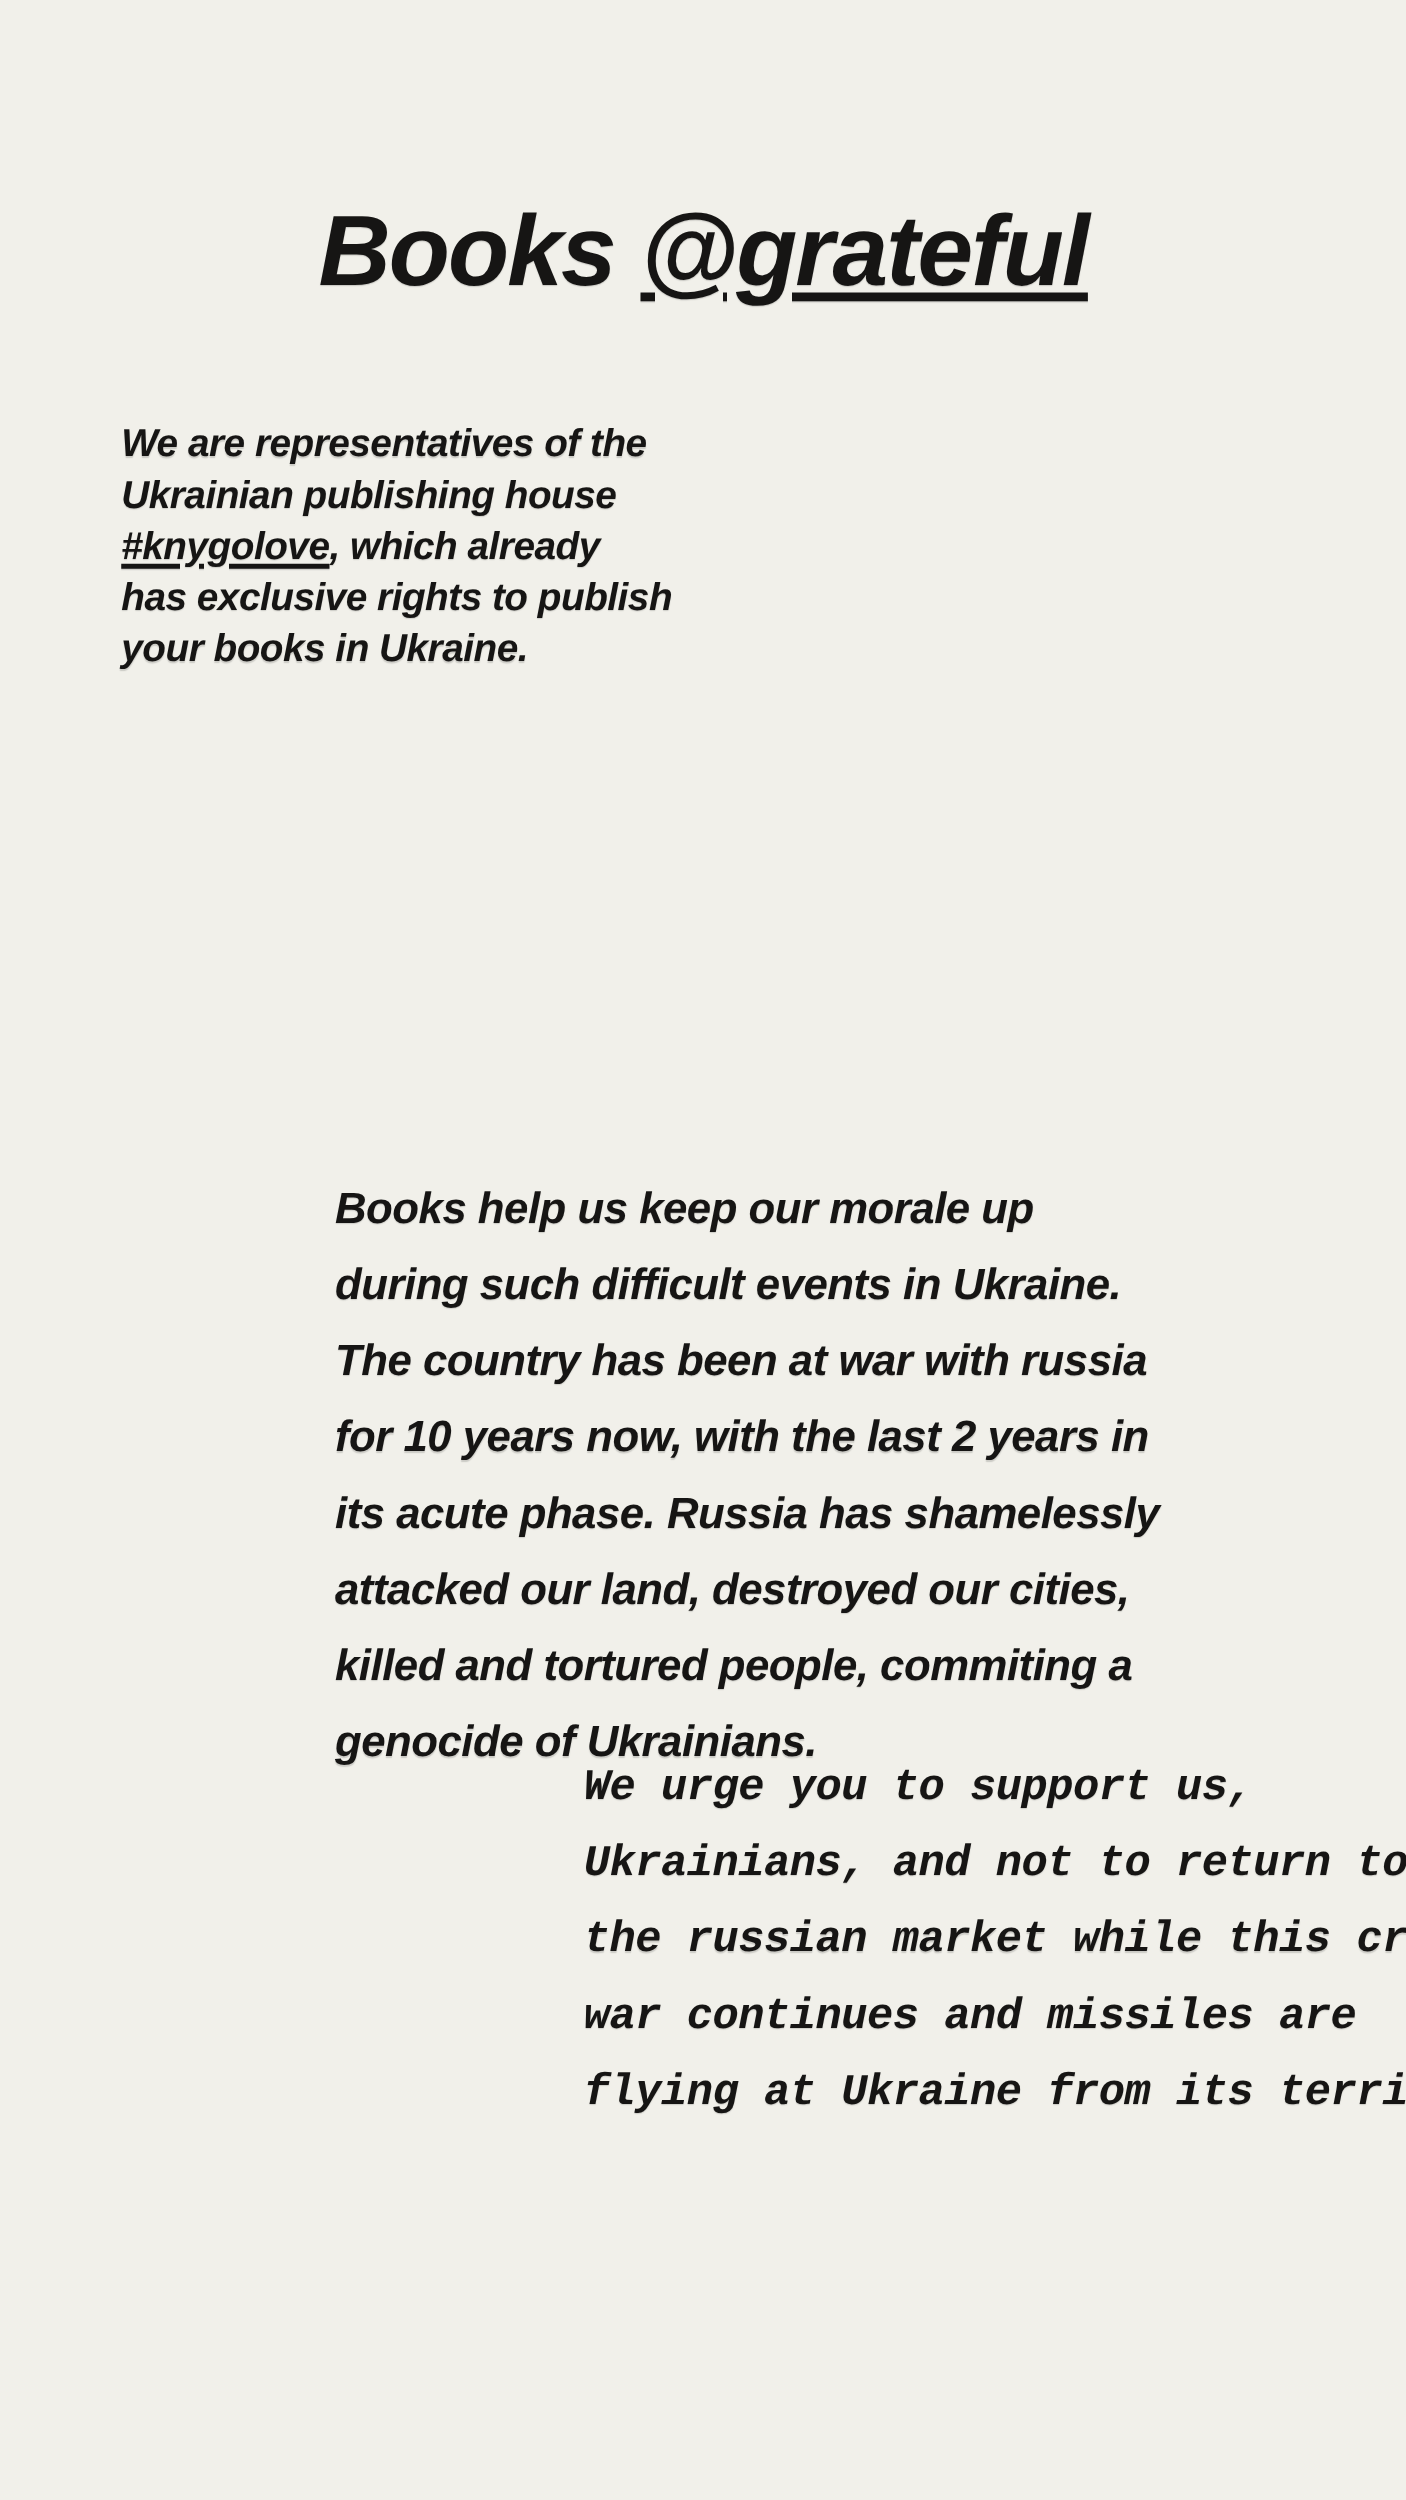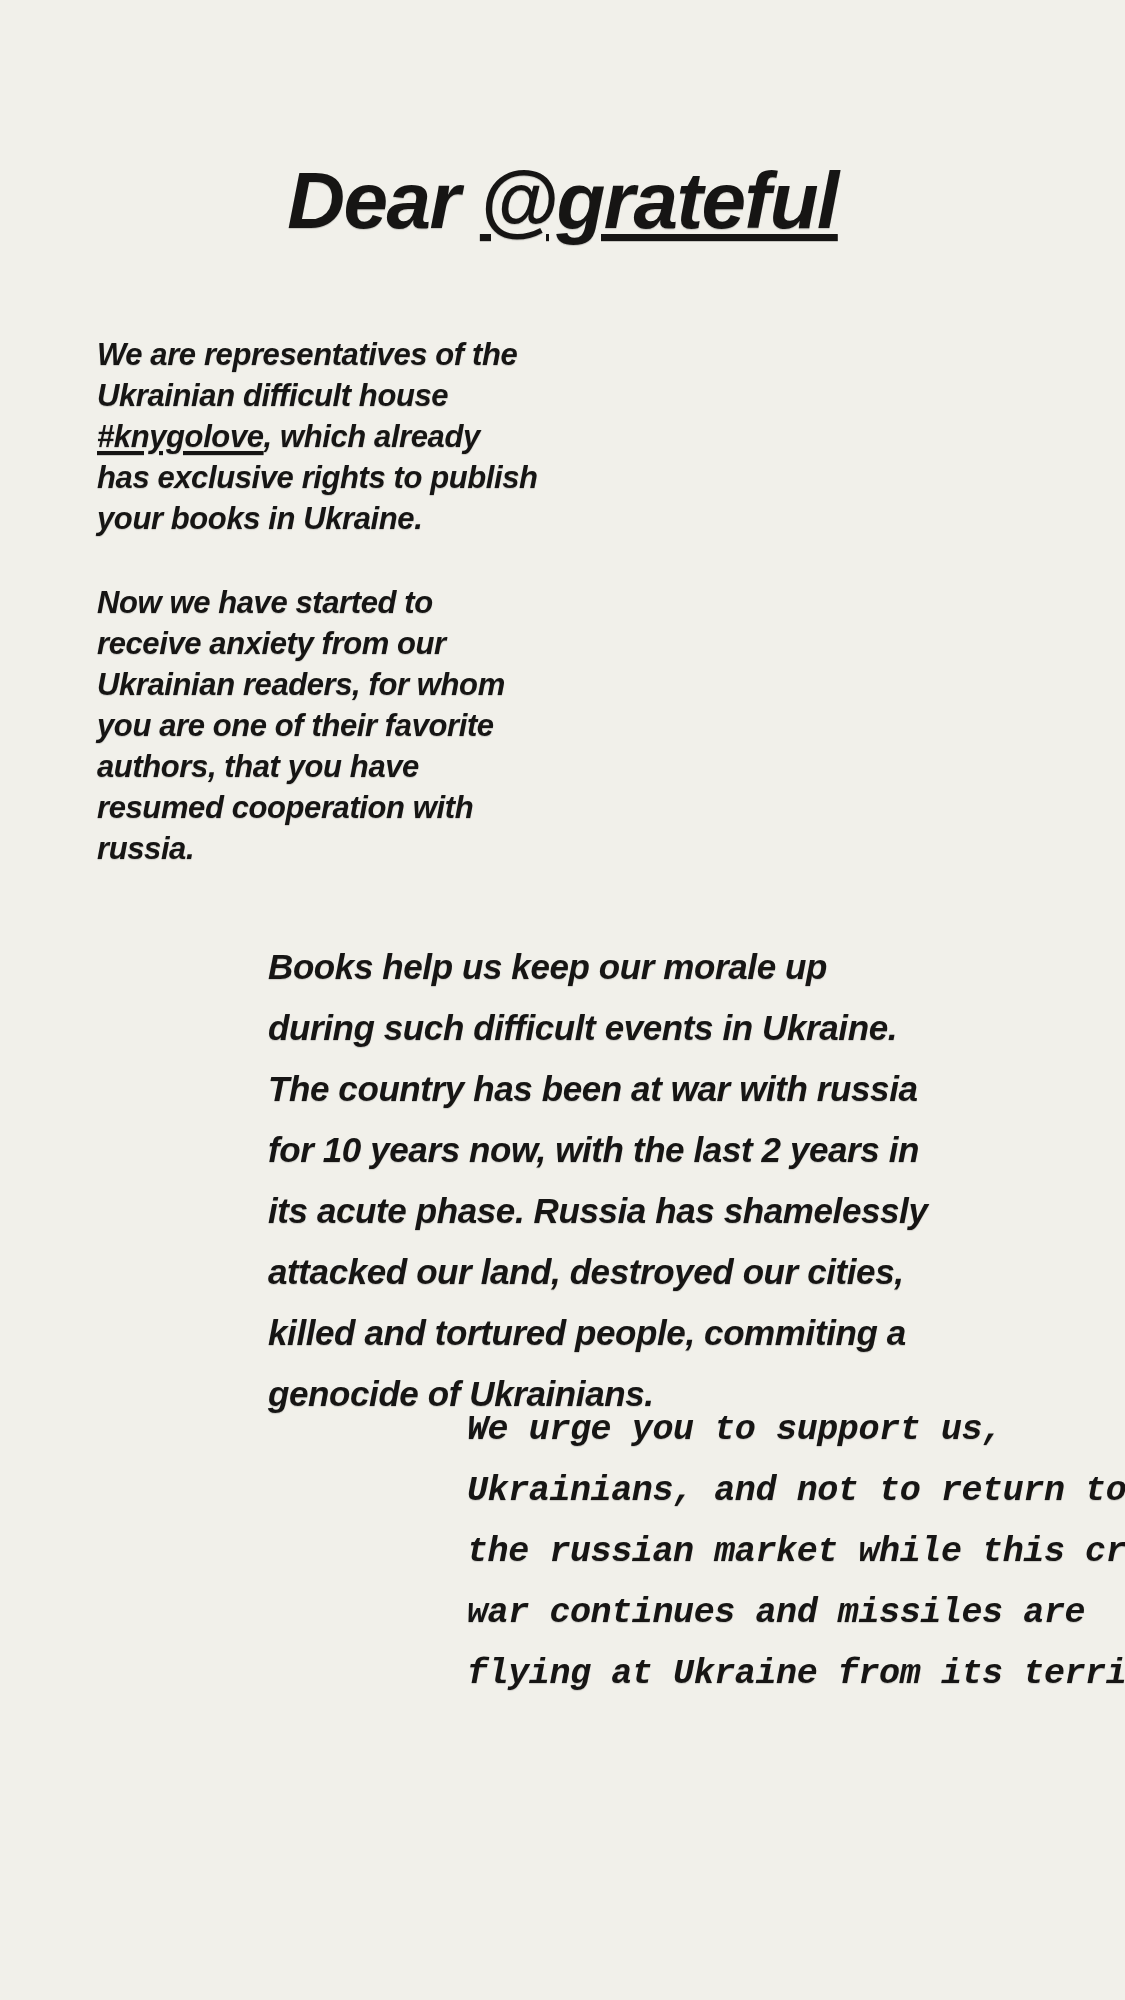--- a/index.html
+++ b/index.html
@@ -65,35 +65,28 @@
     text-decoration: underline;
     text-decoration-thickness: 4px;
     text-underline-offset: 4px;
   }
 </style>
 </head>
 <body>
 
 <div class="canvas">
 
-  <h1 class="story-title"><span>Dear </span><span class="mention">@grateful</span></h1>
+  <h1 class="story-title"><span>Books </span><span class="mention">@grateful</span></h1>
 
   <p class="para para-small p1"><span>We are representatives of the
-Ukrainian difficult house
+Ukrainian publishing house
 </span><span class="hashtag">#knygolove</span><span>, which already
 has exclusive rights to publish
 your books in Ukraine.</span></p>
 
-  <p class="para para-small p2">Now we have started to
-receive anxiety from our
-Ukrainian readers, for whom
-you are one of their favorite
-authors, that you have
-resumed cooperation with
-russia.</p>
 
   <p class="para para-large p3">Books help us keep our morale up
 during such difficult events in Ukraine.
 The country has been at war with russia
 for 10 years now, with the last 2 years in
 its acute phase. Russia has shamelessly
 attacked our land, destroyed our cities,
 killed and tortured people, commiting a
 genocide of Ukrainians.</p>
 

